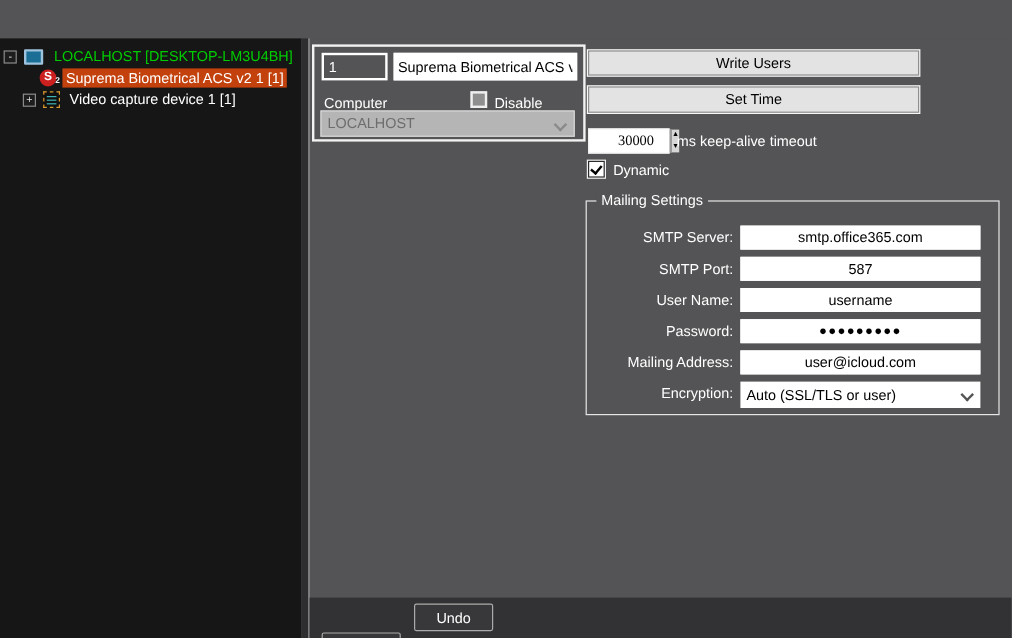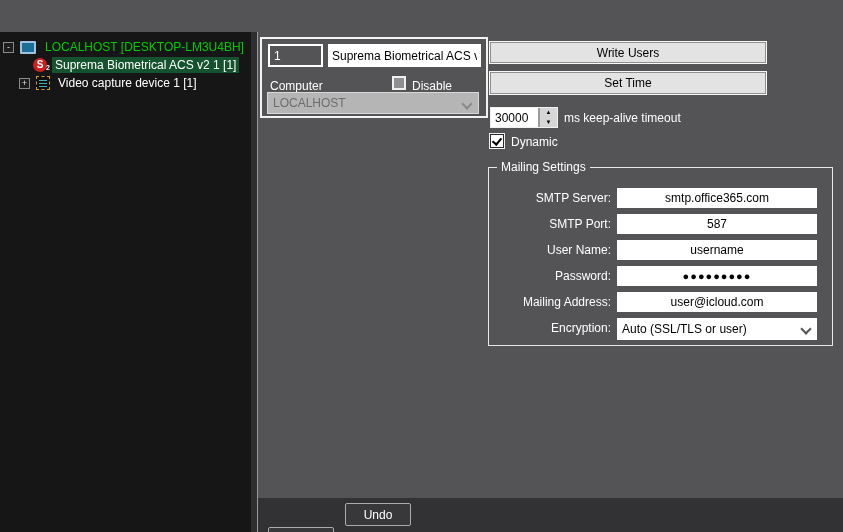--- a/index.html
+++ b/index.html
@@ -25,21 +25,21 @@
   .tree-panel { width: 251px; height: 100%; background: #161616; padding-top: 6px; flex: none; }
   .splitter { width: 6px; height: 100%; background: #2e2e30; flex: none; }
   .tree-row { display: flex; align-items: center; height: 18px; white-space: nowrap; color: #ffffff; }
   .tree-row .lbl { padding: 1px 3px; }
   .row-root { padding-left: 3px; }
   .row-suprema { padding-left: 33px; }
   .row-video { padding-left: 19px; }
   .expand-box { width: 11px; height: 11px; border: 1px solid #8a8a8a; background: #1d1d1d;
                 color: #e0e0e0; font-size: 9px; line-height: 9px; text-align: center; margin-right: 6px; flex: none; }
   .root-label { color: #00cc00; }
-  .sel { background: #14532d; color: #ffffff; }
+  .sel { background: #c2410c; color: #ffffff; }
 
   .monitor-icon { width: 16px; height: 13px; border: 2px solid #9fc3de; background: #1b6e95;
                   border-radius: 1px; margin-right: 6px; flex: none; }
   .suprema-icon { width: 14px; height: 14px; border-radius: 50%; background: #cc1f1f; color: #ffffff;
                   font-weight: bold; font-size: 10px; line-height: 14px; text-align: center;
                   margin-right: 5px; flex: none; position: relative; }
   .suprema-icon .sub2 { position: absolute; right: -3px; bottom: -3px; font-size: 7px; color: #f5f5f5; }
   .video-icon { width: 14px; height: 14px; border: 1px dashed #d89a2e; background: #101010;
                 margin-right: 5px; flex: none; display: flex; flex-direction: column; justify-content: center; gap: 2px; padding: 0 2px; }
   .video-icon i { display: block; height: 1px; background: #3fb3b3; }
@@ -73,21 +73,21 @@
   .big-btn { position: absolute; left: 232px; width: 276px; height: 21px; background: #e3e3e3;
              border: 1px solid #8f8f8f; box-shadow: 0 0 0 1px #f8f8f8; color: #000000;
              font-family: "Liberation Sans", sans-serif; font-size: 12px; text-align: center; cursor: default; }
   .btn-write { top: 10px; }
   .btn-settime { top: 40px; height: 22px; }
 
   
   .spinner { position: absolute; left: 232px; top: 75px; width: 68px; height: 21px;
              border: 1px solid #f0f0f0; background: #ffffff; display: flex; }
   .spin-value { width: 47px; height: 100%; border: none; outline: none; padding: 0 4px;
-                font-family: Liberation Sans, sans-serif; font-size: 12px; color: #000000; background: #ffffff; }
+                font-family: Liberation Serif, serif; font-size: 12px; color: #000000; background: #ffffff; margin-left: 20px; }
   .spin-btns { width: 19px; border-left: 2px solid #9a9a9a; background: #d6d6d6;
                display: flex; flex-direction: column; }
   .spin-btns span { flex: 1; font-size: 6px; line-height: 9px; text-align: center; color: #000000; cursor: default; }
   .keepalive-label { position: absolute; left: 306px; top: 79px; color: #ffffff; }
 
   
   .dynamic-box { position: absolute; left: 232px; top: 102px; width: 14px; height: 14px;
                  background: #ffffff; border: 1px solid #2a2a2a; box-shadow: 0 0 0 1px #f0f0f0; }
   .dynamic-box::after { content: ""; position: absolute; left: 3px; top: 1px; width: 4px; height: 7px;
                         border-right: 2px solid #000000; border-bottom: 2px solid #000000; transform: rotate(40deg); }

